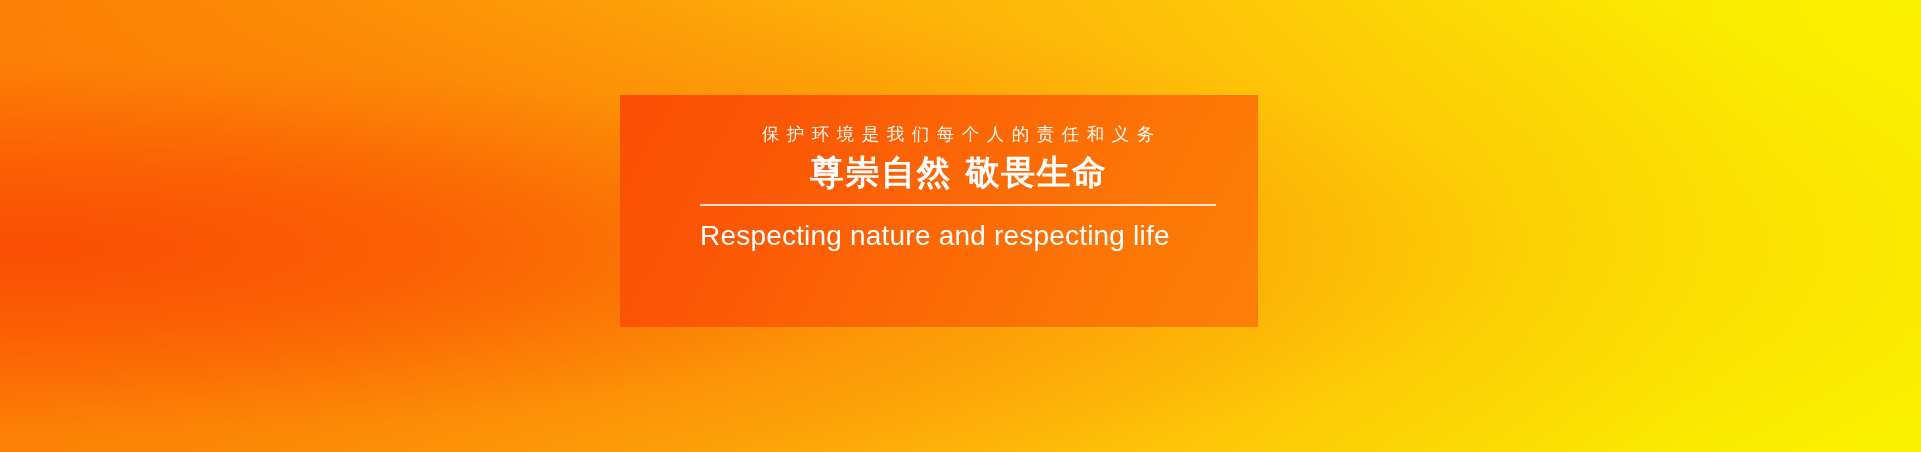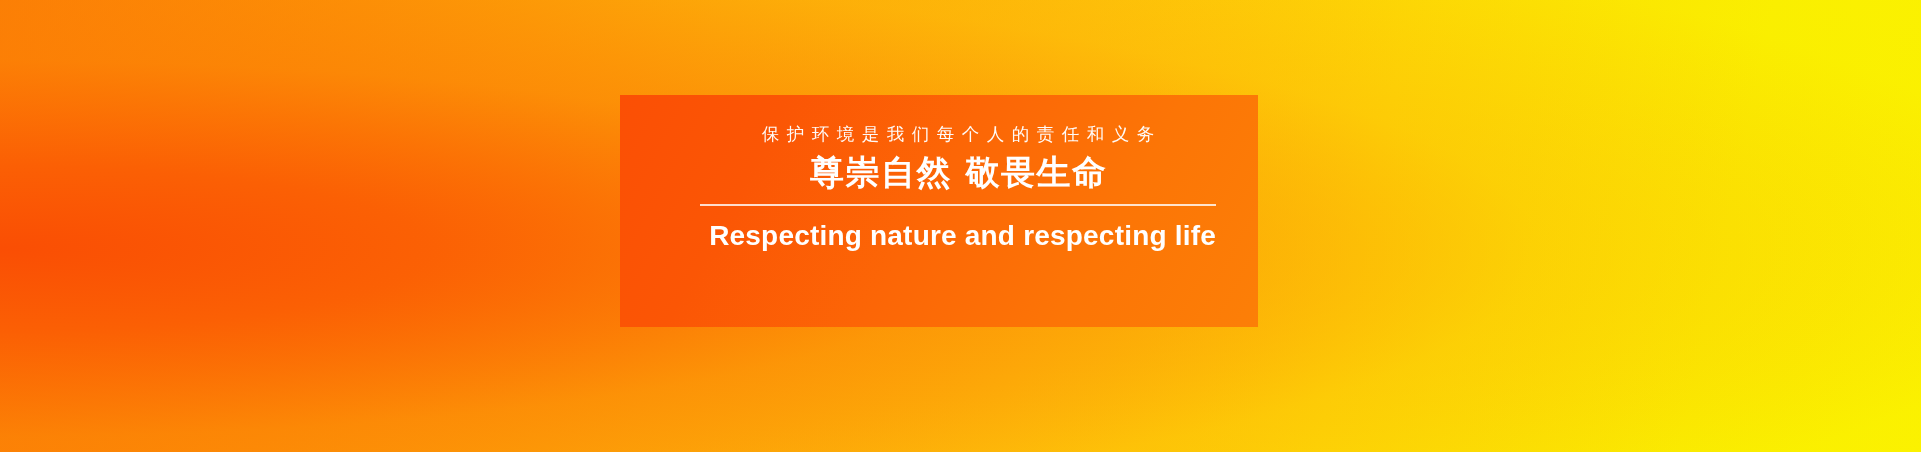--- a/index.html
+++ b/index.html
@@ -88,23 +88,23 @@
     width: 516px;
     height: 2px;
     background: rgba(255,255,255,0.80);
   }
 
   .subline {
     margin-top: 14px;
     font-size: 28px;
     line-height: 1.12;
     color: #ffffff;
-    font-weight: 700;
+    font-weight: 400;
     letter-spacing: 0.2px;
-    text-align: right;
+    text-align: left;
     white-space: nowrap;
   }
 </style>
 </head>
 <body>
 
 <div class="banner">
 
   <div class="card">
     <div class="card-inner">

